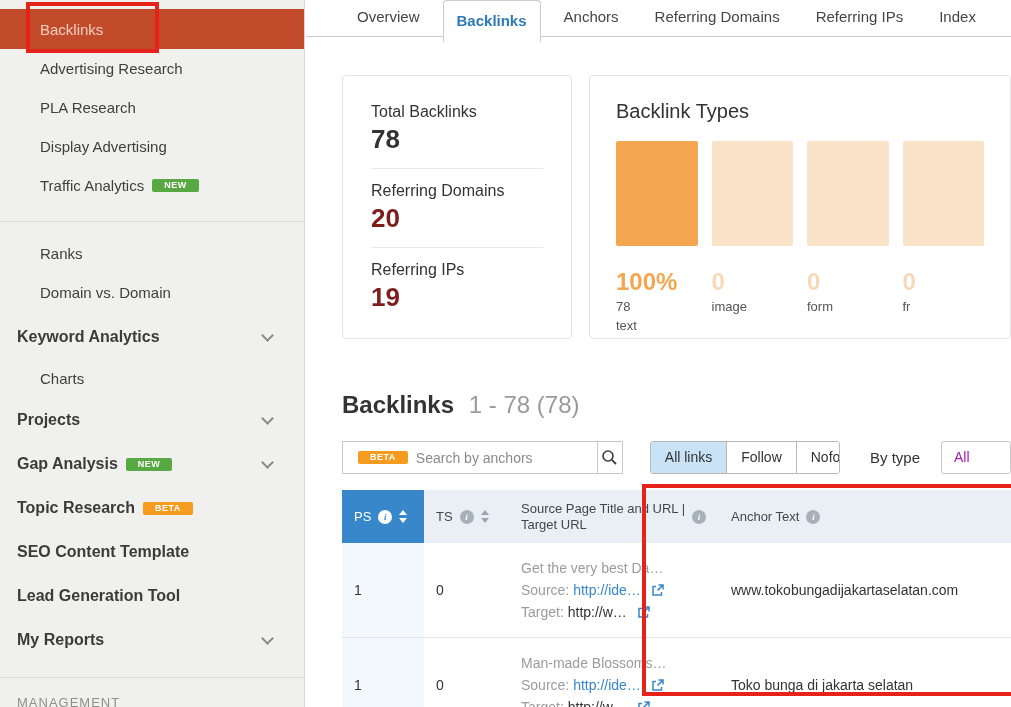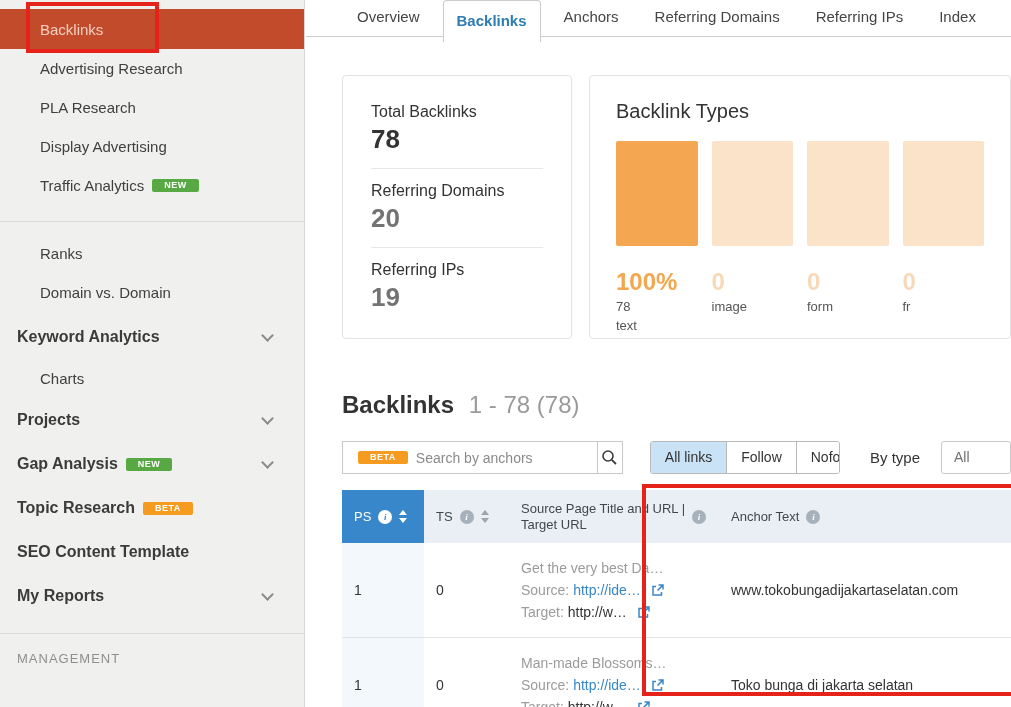--- a/index.html
+++ b/index.html
@@ -33,21 +33,21 @@
          white-space:nowrap; cursor:pointer; }
   .tab.active { height:42px; line-height:40px; margin-bottom:-6px; background:#fff;
                 border:1px solid #ccc; border-bottom:0; border-radius:4px 4px 0 0;
                 color:#2e7cb5; font-weight:bold; position:relative; z-index:2; }
 
   .cards { display:flex; gap:17px; margin:38px 0 0 36px; }
   .card { background:#fff; border:1px solid #e3e3e3; border-radius:4px; }
   .card.metrics { width:327px; height:264px; padding:27px 28px; }
   .metric-label { font-size:16px; color:#333; }
   .metric-value { font-size:26px; font-weight:bold; color:#333; margin-top:3px; }
-  .metric-value.blue { color:#737373; cursor:pointer; }
+  .metric-value.blue { color:#7f1d1d; cursor:pointer; }
   .metric-divider { height:1px; background:#e8e8e8; margin:13px 0; }
 
   .card.types { width:422px; height:264px; padding:24px 26px; }
   .types-title { font-size:20px; color:#333; }
   .types-bars { display:flex; gap:14px; margin-top:18px; }
   .type-col { width:82px; cursor:pointer; }
   .type-bar { height:105px; background:#fae3c8; border-radius:2px; }
   .type-bar.on { background:#f4a750; }
   .type-value { font-size:24px; font-weight:bold; color:#f7d9b8; margin-top:22px; }
   .type-value.on { color:#f2a750; }
@@ -67,21 +67,21 @@
                 display:flex; align-items:center; justify-content:center; cursor:pointer; }
   .filter-group { display:flex; margin-left:27px; border:1px solid #b9b9b9; border-radius:3px;
                   overflow:hidden; height:33px;text-align:center; }
   .filter-btn { padding:0 14px; line-height:31px; font-size:14px; color:#333; background:#fff;
                 border-left:1px solid #b9b9b9; cursor:pointer; white-space:nowrap; }
   .filter-btn:first-child { border-left:none; }
   .filter-btn.active { background:#c9e2f5; }
   .bytype-label { margin-left:30px; font-size:15px; color:#333; white-space:nowrap; }
   .bytype-select { margin-left:21px; height:33px; min-width:70px; border:1px solid #c9c9c9;
                    border-radius:3px; padding:0 24px 0 12px; line-height:31px; font-size:14px;
-                   color:#737373; background:#fff; cursor:pointer; white-space:nowrap; }
+                   color:#a21caf; background:#fff; cursor:pointer; white-space:nowrap; }
 
   
   .bl-table { margin:16px 0 0 36px; width:690px; }
   .thead { display:flex; background:#e9eff5; height:53px; }
   .th { display:flex; align-items:center; padding:0 12px; font-size:13px; color:#3f4850; cursor:pointer; }
   .th.ps { width:82px; background:#3787ca; color:#fff; }
   .th.ts { width:85px; }
   .th.src { width:210px; }
   .th.anch { flex:1; }
   .two-line { line-height:16px; }
@@ -166,20 +166,23 @@
       <span class="chev"></span>
     </div>
     <div class="side-item section">
       <span>Topic Research</span>
       <span class="badge orange">BETA</span>
     </div>
     <div class="side-item section">
       <span>SEO Content Template</span>
     </div>
     <div class="side-item section">
+      <span>Lead Generation Tool</span>
+    </div>
+    <div class="side-item section">
       <span>My Reports</span>
       <span class="grow"></span>
       <span class="chev"></span>
     </div>
 
     <div class="side-divider sec"></div>
     <div class="mgmt">MANAGEMENT</div>
   </aside>
 
   <main class="main">

